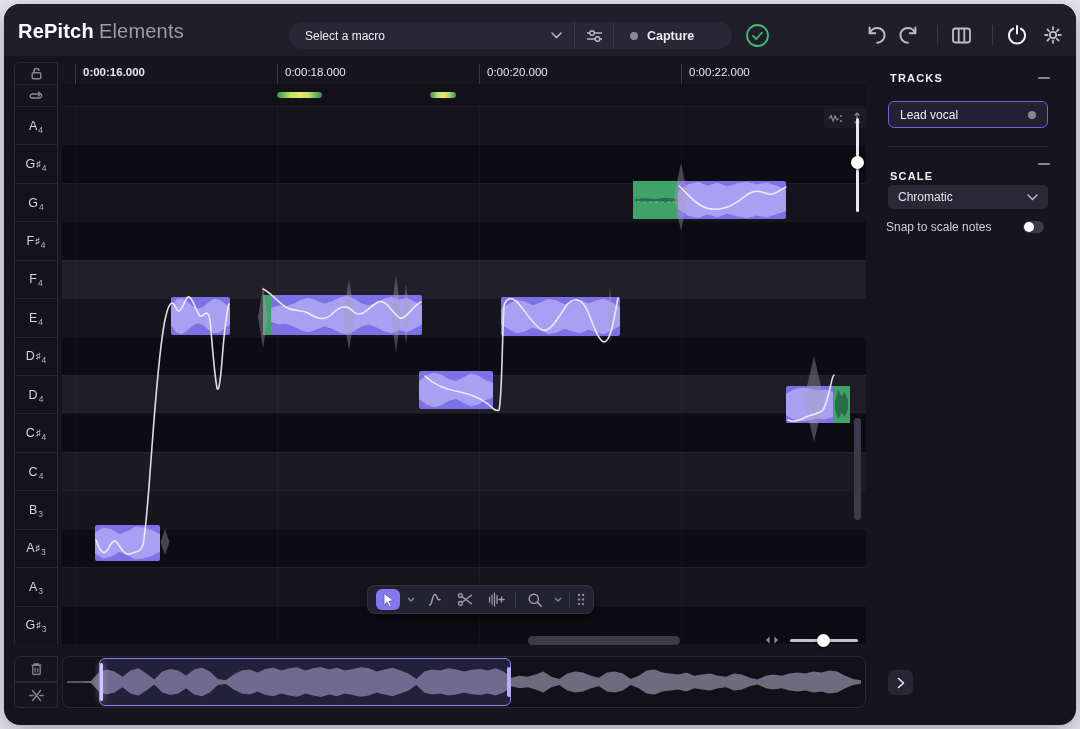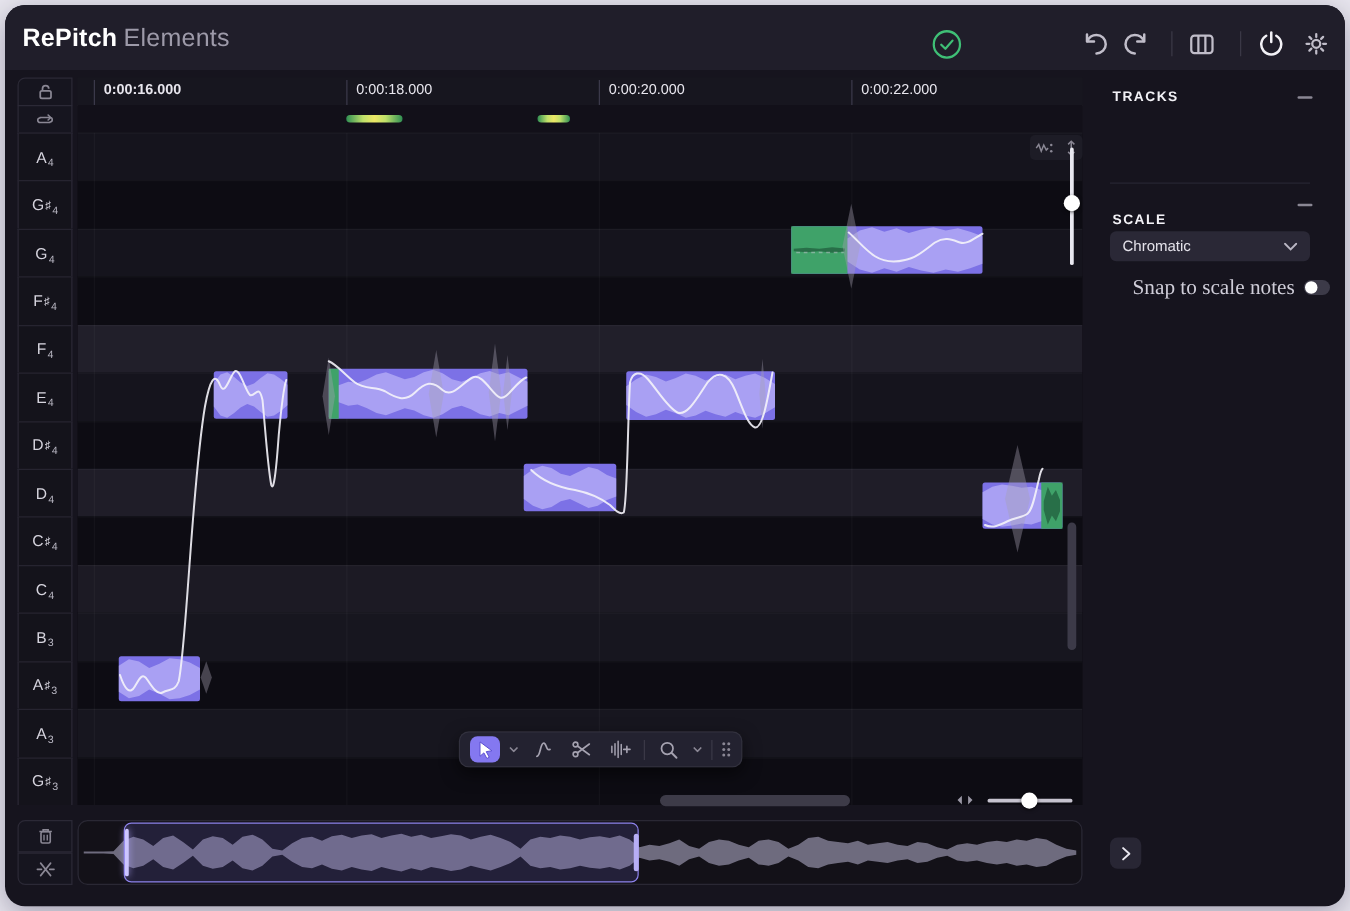--- a/index.html
+++ b/index.html
@@ -60,35 +60,60 @@
   #ov-playhead{position:absolute;top:6px;width:3px;height:38px;background:#cdc6ff;border-radius:2px;box-shadow:0 0 6px rgba(180,170,255,.8);}
   #ov-handle{position:absolute;top:10px;width:4px;height:30px;background:#b7aef5;border-radius:2px;}
   
   #sidebar{position:absolute;left:874px;top:60px;width:192px;height:652px;}
   .sb-title{position:absolute;left:16px;font-size:11px;font-weight:bold;letter-spacing:1.2px;color:#f2f1f6;}
   .sb-minus{position:absolute;left:164px;width:12px;height:2px;background:#8a8794;border-radius:1px;}
   #track-item{position:absolute;left:14px;top:41px;width:160px;height:27px;background:#242232;border:1.5px solid #6e62d9;border-radius:6px;box-sizing:border-box;display:flex;align-items:center;justify-content:space-between;padding:0 11px;color:#f0eff5;font-size:12px;}
   .sb-dot{width:8px;height:8px;border-radius:50%;background:#8a8794;}
   .sb-divider{position:absolute;left:14px;width:160px;height:1px;background:#262432;}
   #scale-dropdown{position:absolute;left:14px;top:125px;width:160px;height:24px;background:#2a2836;border-radius:5px;display:flex;align-items:center;justify-content:space-between;padding:0 10px;box-sizing:border-box;color:#e4e2ea;font-size:12px;}
-  #snap-row{position:absolute;left:32px;top:160px;width:158px;display:flex;align-items:center;justify-content:space-between;color:#cfcdd8;font-size:17px;font-family:Liberation Serif, serif;}
+  #snap-row{position:absolute;left:12px;top:160px;width:158px;display:flex;align-items:center;justify-content:space-between;color:#cfcdd8;font-size:12px;}
   #snap-toggle{width:21px;height:12px;border-radius:7px;background:#3c3a48;position:relative;}
   #snap-knob{position:absolute;left:1px;top:1px;width:10px;height:10px;border-radius:50%;background:#fff;}
   #sb-expand{position:absolute;left:14px;top:610px;width:25px;height:25px;background:#282634;border-radius:6px;display:flex;align-items:center;justify-content:center;color:#e8e6ee;}
   svg{display:block;}
 </style>
 </head>
 <body>
 
 <div id="stage">
   <div id="window"></div>
 
   <div id="topbar">
     <div id="brand">
       <span class="brand-bold">RePitch</span><span class="brand-light">Elements</span>
+    </div>
+    <div id="macro-group">
+      <div id="macro-btn">
+        <span>Select a macro</span>
+        <span class="icon">
+          <svg width="11" height="7" viewBox="0 0 11 7">
+              <path d="M1 1 L5.5 5.5 L10 1" stroke="#b9b6c3" stroke-width="1.6" fill="none" stroke-linecap="round"></path>
+            </svg>
+        </span>
+      </div>
+      <div class="grp-divider"></div>
+      <div id="routing-btn">
+        <span class="icon">
+          <svg width="17" height="14" viewBox="0 0 17 14">
+              <path d="M1 4 H16 M1 10 H16" stroke="#b9b6c3" stroke-width="1.5"></path>
+              <circle cx="6" cy="4" r="2.3" fill="#292735" stroke="#b9b6c3" stroke-width="1.5"></circle>
+              <circle cx="11.5" cy="10" r="2.3" fill="#292735" stroke="#b9b6c3" stroke-width="1.5"></circle>
+            </svg>
+        </span>
+      </div>
+      <div class="grp-divider"></div>
+      <div id="capture-btn">
+        <span class="cap-dot"></span>
+        <span>Capture</span>
+      </div>
     </div>
     <span class="icon abs" style="left:741px;top:19px;">
       <svg width="25" height="25" viewBox="0 0 25 25">
           <circle cx="12.5" cy="12.5" r="10.5" stroke="#3fbf76" stroke-width="1.8" fill="none"></circle>
           <path d="M8 12.8 L11.3 16 L17 9.5" stroke="#3fbf76" stroke-width="1.8" fill="none" stroke-linecap="round" stroke-linejoin="round"></path>
         </svg>
     </span>
     <span class="icon abs" style="left:860px;top:20px;">
       <svg width="23" height="23" viewBox="0 0 23 23">
           <path d="M5.6 3.6 L5.6 9.2 L11.2 9.2" stroke="#c0bdc9" stroke-width="2" fill="none" stroke-linecap="round" stroke-linejoin="round"></path>
@@ -352,20 +377,24 @@
         <polygon points="4.0,24.2 11.9,24.2 19.9,24.2 27.8,23.9 35.8,15.5 43.7,12.4 51.6,14.5 59.6,19.8 67.5,13.4 75.5,11.3 83.4,16.6 91.3,22.5 99.3,14.5 107.2,12.0 115.2,13.4 123.1,18.7 131.0,12.4 139.0,10.7 146.9,14.5 154.9,21.9 162.8,23.3 170.7,17.6 178.7,13.4 186.6,12.4 194.6,15.5 202.5,12.0 210.4,10.7 218.4,13.4 226.3,11.3 234.3,10.3 242.2,13.4 250.1,11.3 258.1,9.9 266.0,12.4 274.0,10.7 281.9,13.4 289.8,12.0 297.8,10.3 305.7,11.3 313.7,14.5 321.6,12.4 329.5,10.7 337.5,13.4 345.4,16.6 353.4,21.9 361.3,14.5 369.2,12.4 377.2,13.4 385.1,11.3 393.1,12.4 401.0,14.5 408.9,12.8 416.9,12.0 424.8,13.4 432.8,11.3 440.7,14.5 448.6,20.8 456.6,18.7 464.5,19.8 472.5,17.6 480.4,14.5 488.3,19.8 496.3,21.9 504.2,16.6 512.2,14.5 520.1,15.5 528.0,18.7 536.0,20.8 543.9,15.5 551.9,14.5 559.8,16.6 567.7,21.9 575.7,18.7 583.6,13.4 591.6,12.4 599.5,15.5 607.4,16.6 615.4,17.6 623.3,15.5 631.3,18.7 639.2,17.6 647.1,16.6 655.1,18.7 663.0,19.8 671.0,16.6 678.9,17.6 686.8,20.8 694.8,22.5 702.7,18.7 710.7,17.6 718.6,18.7 726.5,16.6 734.5,15.5 742.4,16.6 750.4,14.5 758.3,15.5 766.2,13.4 774.2,14.5 782.1,18.7 790.1,21.9 798.0,23.3 798.0,26.7 790.1,28.1 782.1,31.3 774.2,35.5 766.2,36.5 758.3,34.5 750.4,35.5 742.4,33.4 734.5,34.5 726.5,33.4 718.6,31.3 710.7,32.4 702.7,31.3 694.8,27.5 686.8,29.2 678.9,32.4 671.0,33.4 663.0,30.3 655.1,31.3 647.1,33.4 639.2,32.4 631.3,31.3 623.3,34.5 615.4,32.4 607.4,33.4 599.5,34.5 591.6,37.6 583.6,36.5 575.7,31.3 567.7,28.1 559.8,33.4 551.9,35.5 543.9,34.5 536.0,29.2 528.0,31.3 520.1,34.5 512.2,35.5 504.2,33.4 496.3,28.1 488.3,30.3 480.4,35.5 472.5,32.4 464.5,30.3 456.6,31.3 448.6,29.2 440.7,35.5 432.8,38.6 424.8,36.5 416.9,38.0 408.9,37.2 401.0,35.5 393.1,37.6 385.1,38.6 377.2,36.5 369.2,37.6 361.3,35.5 353.4,28.1 345.4,33.4 337.5,36.5 329.5,39.3 321.6,37.6 313.7,35.5 305.7,38.6 297.8,39.7 289.8,38.0 281.9,36.5 274.0,39.3 266.0,37.6 258.1,40.1 250.1,38.6 242.2,36.5 234.3,39.7 226.3,38.6 218.4,36.5 210.4,39.3 202.5,38.0 194.6,34.5 186.6,37.6 178.7,36.5 170.7,32.4 162.8,26.7 154.9,28.1 146.9,35.5 139.0,39.3 131.0,37.6 123.1,31.3 115.2,36.5 107.2,38.0 99.3,35.5 91.3,27.5 83.4,33.4 75.5,38.6 67.5,36.5 59.6,30.3 51.6,35.5 43.7,37.6 35.8,34.5 27.8,26.1 19.9,25.8 11.9,25.8 4.0,25.8" fill="#7f7b90" opacity="0.85"></polygon>
       </svg>
     <div id="ov-selection" style="left: 36px; width: 412px;"></div>
     <div id="ov-playhead" style="left: 37px;"></div>
     <div id="ov-handle" style="left: 444px;"></div>
   </div>
 
   <div id="sidebar">
     <div class="sb-title" style="top:12px;">TRACKS</div>
     <div class="sb-minus" style="top:17px;"></div>
+    <div id="track-item">
+      <span>Lead vocal</span>
+      <span class="sb-dot"></span>
+    </div>
     <div class="sb-divider" style="top:86px;"></div>
     <div class="sb-title" style="top:98px;margin-top:12px;">SCALE</div>
     <div class="sb-minus" style="top:103px;"></div>
     <div id="scale-dropdown">
       <span>Chromatic</span>
       <span class="icon">
         <svg width="11" height="7" viewBox="0 0 11 7">
             <path d="M1 1 L5.5 5.5 L10 1" stroke="#b9b6c3" stroke-width="1.5" fill="none" stroke-linecap="round"></path>
           </svg>
       </span>

